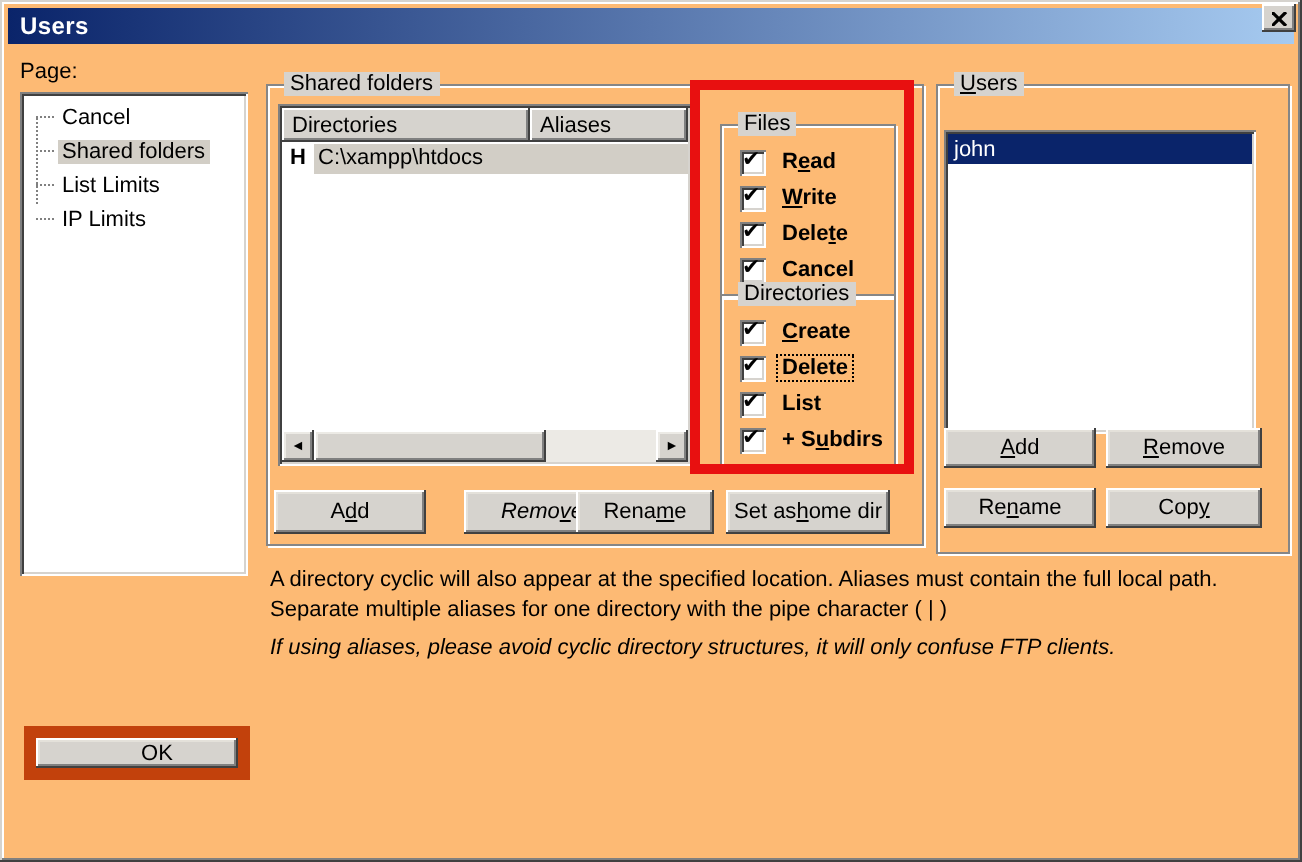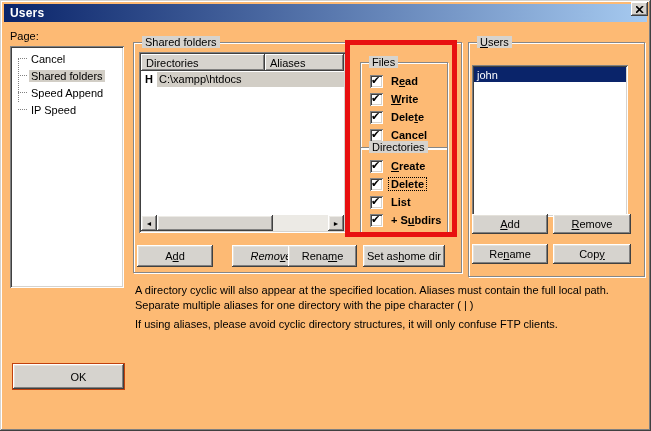--- a/index.html
+++ b/index.html
@@ -84,24 +84,24 @@
   .checkbox .mark { position:absolute; left:1px; top:-2px; font-size:11px; font-weight:bold; line-height:14px; }
   .check-label { white-space:nowrap; padding:0 2px;font-weight:bold; }
   .check-label.focused { outline:1px dotted #000; }
 
   .btn {
     position:absolute; background:#d6d3ce; display:flex; align-items:center; justify-content:center;
     font-size:11px; white-space:nowrap;
     box-shadow: inset -1px -1px 0 #404040, inset 1px 1px 0 #fff,
                 inset -2px -2px 0 #808080, inset 2px 2px 0 #e4e1da;
   }
-  .btn.default { border:1px solid #c2410c;padding-left:20px; }
+  .btn.default { border:6px solid #c2410c;padding-left:20px; }
 
   .notes { position:absolute; left:135px; top:283px; width:512px; line-height:15px; }
-  .notes p + p { margin-top:4px; }
+  .notes p + p { margin-top:4px;font-style:italic; }
 
   
   .users-list { position:absolute; left:472px; top:53px; width:156px; height:152px;margin-top:12px; }
   .user-row { position:absolute; left:2px; top:2px; right:2px; height:15px; display:flex; align-items:center; padding-left:3px; }
   .user-row.selected { background:#0a246a; color:#fff; }
 
   .annotation {
     position:absolute; left:345px; top:40px; width:112px; height:197px;
     border:5px solid #e81010; z-index:50; pointer-events:none;
   }
@@ -127,24 +127,24 @@
   <div class="page-list sunken">
     <div class="tree">
       <div class="tree-vline"></div>
       <div class="tree-item">
         <span class="ti-label">Cancel</span>
       </div>
       <div class="tree-item selected">
         <span class="ti-label">Shared folders</span>
       </div>
       <div class="tree-item">
-        <span class="ti-label">Speed Append</span>
+        <span class="ti-label">List Limits</span>
       </div>
       <div class="tree-item">
-        <span class="ti-label">IP Speed</span>
+        <span class="ti-label">IP Limits</span>
       </div>
     </div>
   </div>
 
   <div class="groupbox" style="left:133px; top:42px; width:329px; height:231px;">
     <span class="legend">Shared folders</span>
   </div>
 
   <div class="dir-list sunken">
     <div class="dir-headers">

